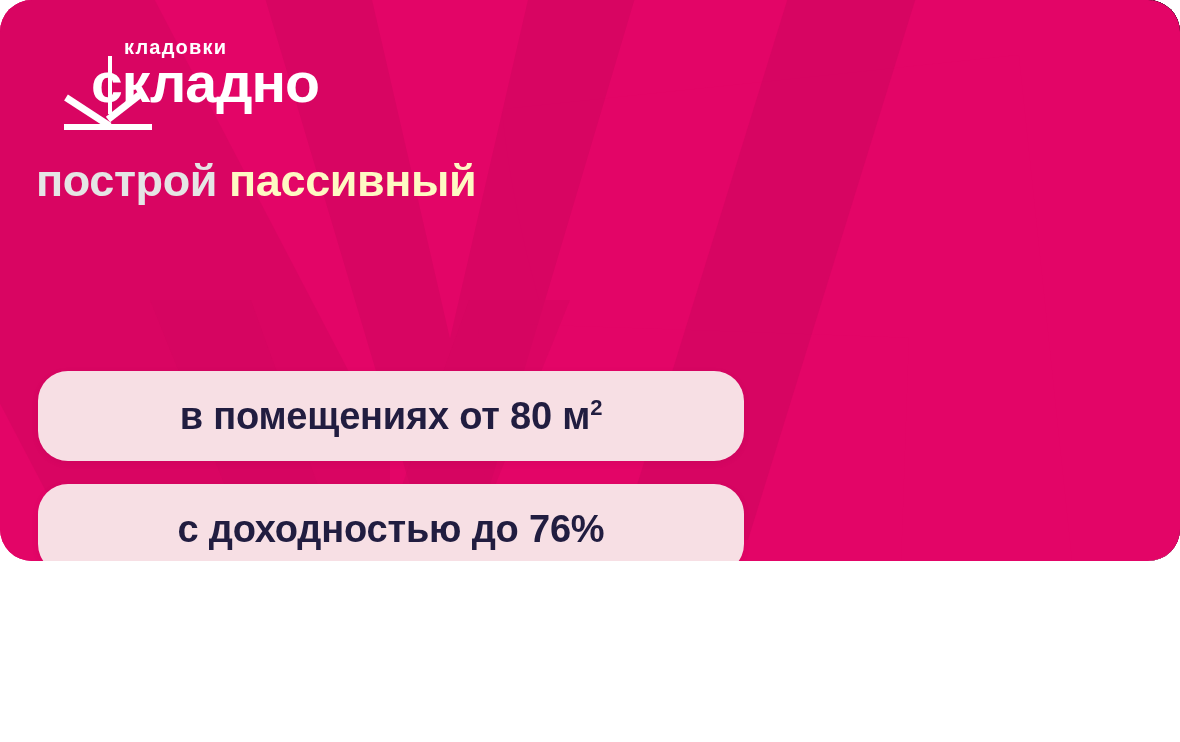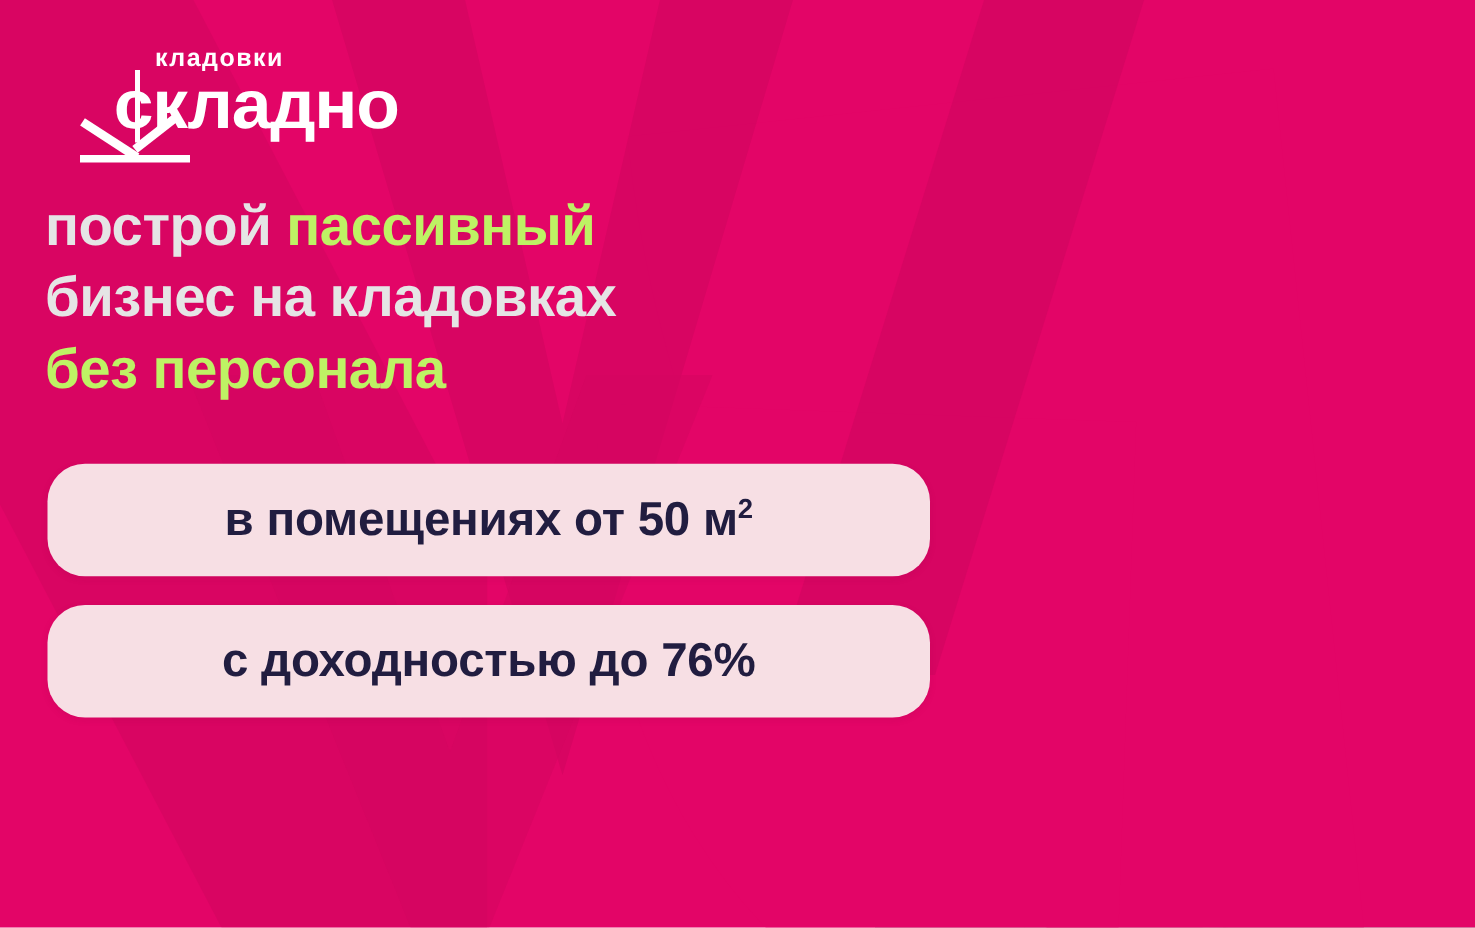--- a/index.html
+++ b/index.html
@@ -1,23 +1,24 @@
 <!DOCTYPE html>
 <html><head>
 <meta charset="utf-8">
 <style>
   html,body{margin:0;padding:0;background:#ffffff;}
   body{font-family:"Liberation Sans", sans-serif;}
 
   .banner{
     position:relative;
     width:1180px;
-    height:742px;
+    height:561px;
     overflow:hidden;
     background:#E30567;
+    border-radius:32px;
   }
 
   
   .photo{
     position:absolute;
     left:700px; top:0;
     width:480px; height:742px;
     overflow:hidden;
     background:#0a0a0a;
   }
@@ -217,21 +218,21 @@
   .headline{
     position:absolute; left:36px; top:152px;
     width:680px;
     font-weight:700;
     font-size:45px;
     line-height:57px;
     letter-spacing:-0.4px;
     font-family:"Liberation Sans", sans-serif;
   }
   .hl-w{ color:#e5e5e5; }
-  .hl-d{ color:#bef264; }
+  .hl-d{ color:#fef9c3; }
 
   .pills{
     position:absolute; left:38px; top:371px;
     display:flex; flex-direction:column; gap:23px;
   }
   .pill{
     width:706px; height:90px;
     background:#F7DFE4;
     border-radius:30px;
     display:flex; align-items:center; justify-content:center;
@@ -325,28 +326,27 @@
       <div class="arrow-stem"></div>
       <div class="arrow-left"></div>
       <div class="arrow-right"></div>
       <div class="logo-underline"></div>
       <div class="logo-small">кладовки</div>
       <div class="logo-main">складно</div>
     </div>
 
     <div class="headline">
       <span class="hl-w">построй </span><span class="hl-d">пассивный</span><br>
-      <span class="hl-w">бизнес на кладовках</span><br>
-      <span class="hl-d">без персонала</span>
+      <br>
     </div>
 
     <div class="pills">
       <div class="pill">
         <div class="pill-text">
-          <span>в помещениях от 50 м</span><sup>2</sup>
+          <span>в помещениях от 80 м</span><sup>2</sup>
         </div>
       </div>
       <div class="pill">
         <div class="pill-text">
           <span>с доходностью до 76%</span><sup></sup>
         </div>
       </div>
     </div>
 
   </div>

